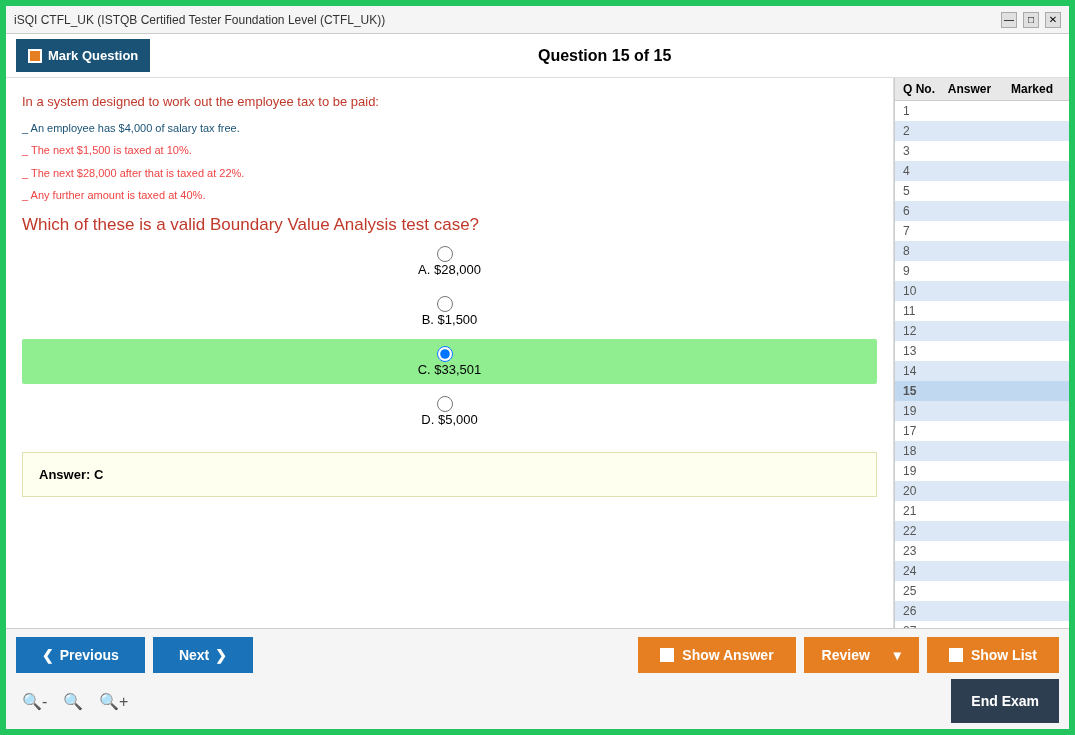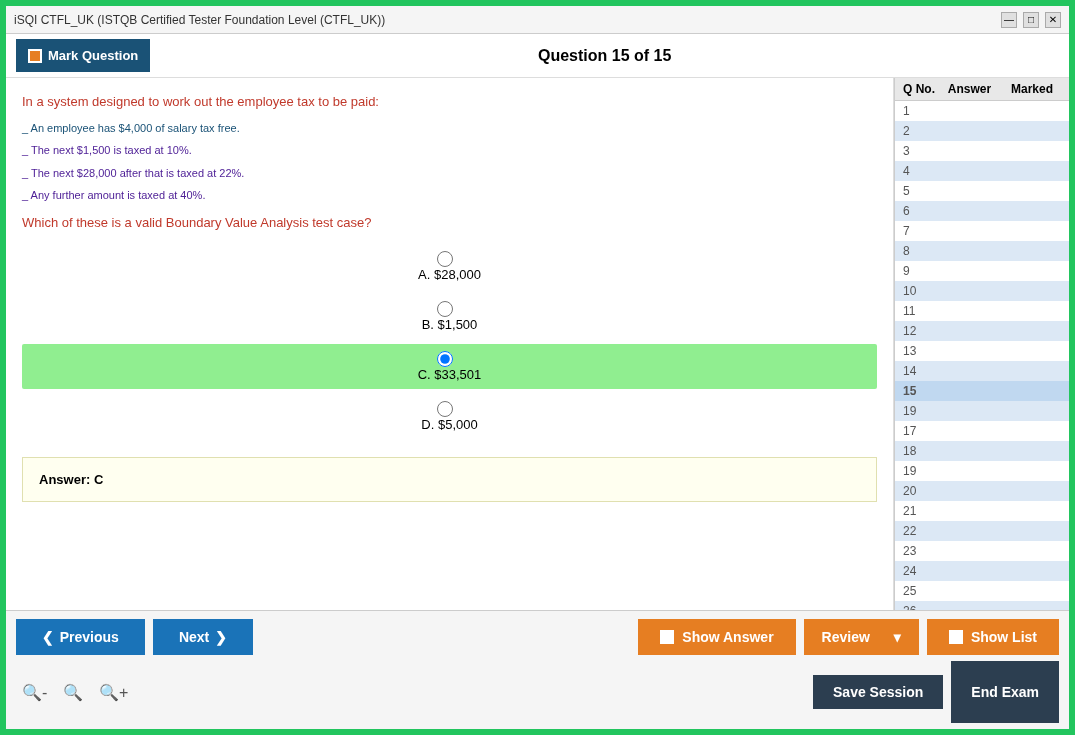--- a/index.html
+++ b/index.html
@@ -98,27 +98,27 @@
       margin-bottom: 8px;
       line-height: 1.5;
     }
     .question-sub {
       color: #1a5276;
       font-size: 11px;
       margin-bottom: 5px;
       line-height: 1.6;
     }
     .question-sub.taxed {
-      color: #4c1d95;
+      color: #ef4444;
     }
     .question-prompt {
       color: #c0392b;
-      font-size: 13px;
+      font-size: 17px;
       margin-top: 10px;
-      margin-bottom: 14px;
+      margin-bottom: 4px;
     }
     .answer-option {
       display: flex;
       align-items: center;
       padding: 7px 10px;
       margin-bottom: 5px;
       cursor: pointer;
       border-radius: 2px;
       flex-direction: column;
     }
@@ -304,21 +304,21 @@
       border: none;
       padding: 9px 20px;
       font-size: 14px;
       font-weight: bold;
       cursor: pointer;
     }
     .btn-end-exam {
       background: #2c3e50;
       color: #fff;
       border: none;
-      padding: 23px 20px;
+      padding: 14px 20px;
       font-size: 14px;
       font-weight: bold;
       cursor: pointer;
     }
   </style>
 </head>
 <body>
 
 <div class="window">
 
@@ -551,21 +551,18 @@
         <span class="chk-icon"></span>
         <span>Show List</span>
       </button>
     </div>
     <div class="bottom-second-row">
       <div class="zoom-controls">
         <button class="zoom-btn" style="font-size:16px;">🔍-</button>
         <button class="zoom-btn" style="font-size:16px;">🔍</button>
         <button class="zoom-btn" style="font-size:16px;">🔍+</button>
       </div>
-      <button class="btn-save-session">
-        <span>Save Session</span>
-      </button>
       <button class="btn-end-exam">
         <span>End Exam</span>
       </button>
     </div>
   </div>
 </div>
 
 </body></html>

